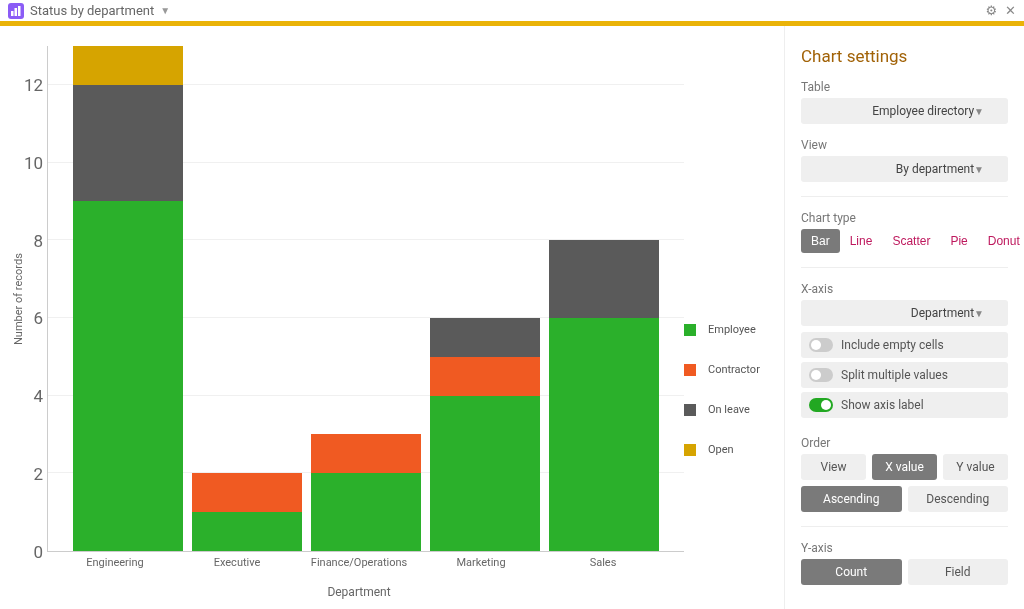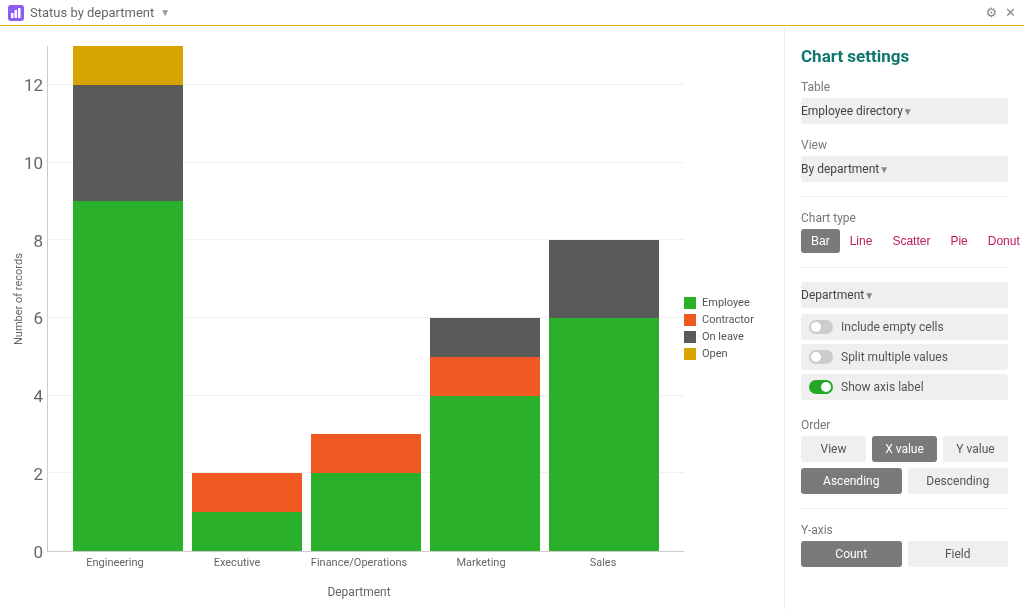--- a/index.html
+++ b/index.html
@@ -1,18 +1,18 @@
 <!DOCTYPE html>
 <html><head>
 <meta charset="utf-8">
 <style>
 * { box-sizing: border-box; margin: 0; padding: 0; }
 body { font-family: -apple-system, BlinkMacSystemFont, "Segoe UI", Roboto, sans-serif; font-size: 13px; color: #333; background: #fff; }
 .app { width: 1024px; height: 609px; display: flex; flex-direction: column; }
-.header { height: 26px; display: flex; align-items: center; padding: 0 8px; border-bottom: 1px solid #eab308; }
+.header { height: 26px; display: flex; align-items: center; padding: 0 8px; border-bottom: 5px solid #eab308; }
 .header-left { display: flex; align-items: center; gap: 6px; }
 .app-icon { width: 16px; height: 16px; background: #8b5cf6; border-radius: 3px; display: flex; align-items: center; justify-content: center; }
 .app-icon svg { width: 10px; height: 10px; fill: #fff; }
 .title { color: #666; font-size: 13px; }
 .dropdown-caret { color: #999; font-size: 10px; }
 .header-right { margin-left: auto; display: flex; gap: 8px; align-items: center; }
 .header-right span { color: #888; cursor: pointer; }
 .main { flex: 1; display: flex; overflow: hidden; }
 .chart-area { flex: 1; position: relative; padding: 20px 10px 10px 10px; display: flex; }
 .chart-container { flex: 1; display: flex; flex-direction: column; }
@@ -25,26 +25,26 @@
 .gridline { border-top: 1px solid #f0f0f0; height: 0; }
 .gridline:first-child { border: none; }
 .bars { position: absolute; inset: 0; display: flex; justify-content: space-around; align-items: flex-end; padding: 0 20px; }
 .bar-col { width: 110px; display: flex; flex-direction: column; justify-content: flex-end; align-items: center; }
 .bar-stack { width: 100%; display: flex; flex-direction: column-reverse; }
 .seg { width: 100%; }
 .x-labels { display: flex; justify-content: space-around; padding: 4px 20px 0 20px; margin-left: 24px; }
 .x-label { width: 110px; text-align: center; font-size: 11px; color: #666; }
 .x-axis-label { text-align: center; font-size: 12px; color: #666; margin-top: 16px; margin-left: 24px; }
 .legend { width: 90px; padding-top: 250px; font-size: 11px; color: #555; }
-.legend-item { display: flex; align-items: center; gap: 6px; margin-bottom: 4px; }
+.legend-item { display: flex; align-items: center; gap: 12px; margin-bottom: 4px; margin-top: 27px; }
 .legend-swatch { width: 12px; height: 12px; }
 .settings { width: 240px; border-left: 1px solid #eee; padding: 20px 16px 16px 16px; overflow-y: auto; font-size: 12px; color: #555; display: flex; flex-direction: column; gap: 14px; }
-.settings h2 { font-size: 17px; font-weight: 700; color: #0f766e; }
+.settings h2 { font-size: 17px; font-weight: 400; color: #a16207; }
 .section-label { font-size: 12px; color: #777; margin-bottom: 4px; }
-.select { background: #efefef; border-radius: 3px; padding: 6px 0; display: flex; justify-content: flex-start; align-items: center; color: #444; }
+.select { background: #efefef; border-radius: 3px; padding: 6px 24px; display: flex; justify-content: flex-end; align-items: center; color: #444; }
 .select .caret { color: #888; font-size: 10px; }
 .btn-group { display: flex; gap: 0; }
 .btn-seg { padding: 5px 10px; background: transparent; border: none; border-radius: 3px; color: #be185d; font-size: 12px; cursor: pointer; }
 .btn-seg.active { background: #7a7a7a; color: #fff; }
 .toggle-row { background: #efefef; border-radius: 3px; padding: 6px 8px; display: flex; align-items: flex-end; gap: 8px; margin-bottom: 4px; }
 .toggle { width: 24px; height: 14px; border-radius: 7px; background: #ccc; position: relative; }
 .toggle::after { content: ""; position: absolute; width: 10px; height: 10px; border-radius: 50%; background: #fff; top: 2px; left: 2px; }
 .toggle.on { background: #22a822; }
 .toggle.on::after { left: 12px; }
 .divider { border-top: 1px solid #eee; }
@@ -193,20 +193,21 @@
             <button class="btn-seg">Line</button>
             <button class="btn-seg">Scatter</button>
             <button class="btn-seg">Pie</button>
             <button class="btn-seg">Donut</button>
           </div>
       </div>
 
       <div class="divider"></div>
 
       <div>
+        <div class="section-label">X-axis</div>
         <div class="select" style="margin-bottom:6px;">
           <span>Department</span>
           <span class="caret">▼</span>
         </div>
         <div class="toggle-row">
           <div class="toggle" id="tgl-empty"></div>
           <span>Include empty cells</span>
         </div>
         <div class="toggle-row">
           <div class="toggle" id="tgl-split"></div>

